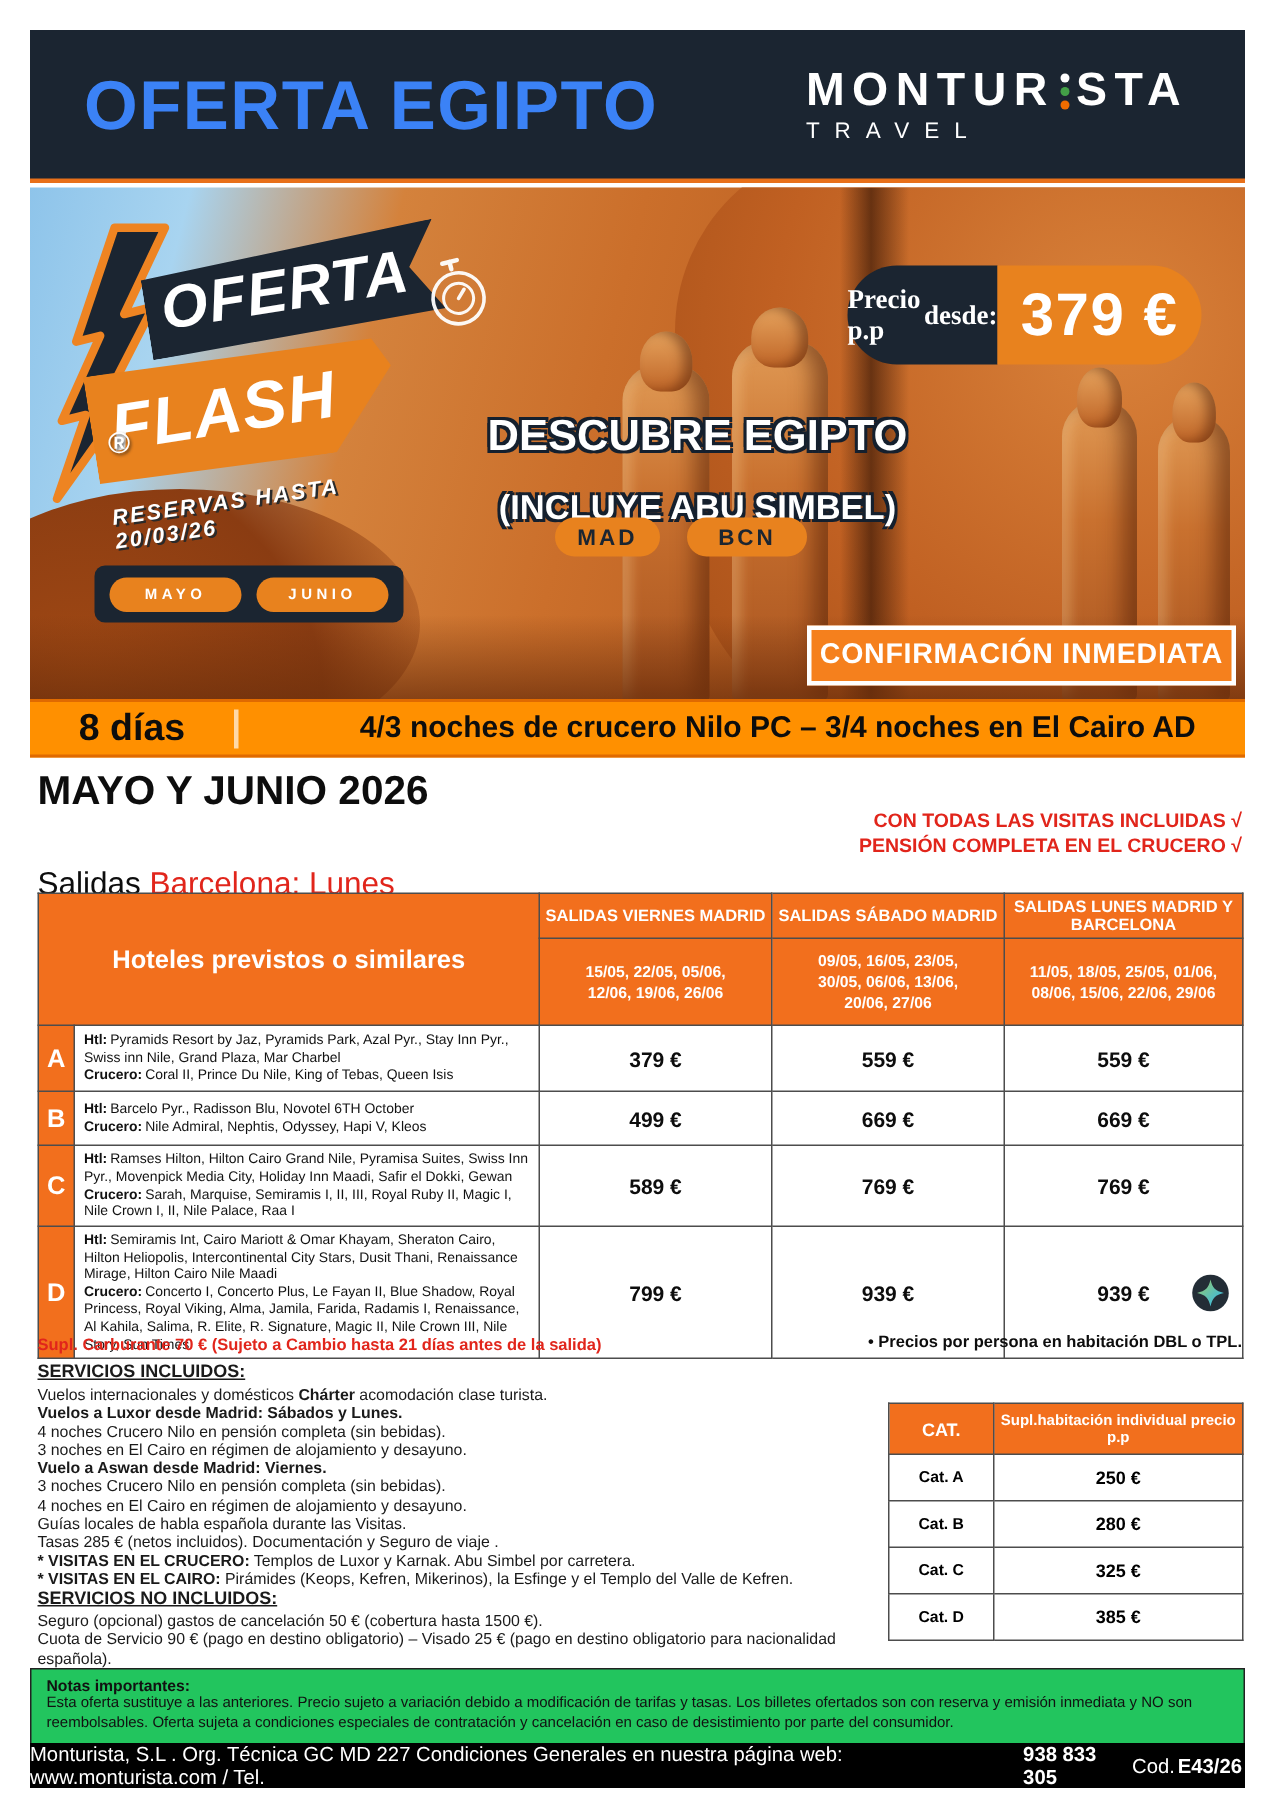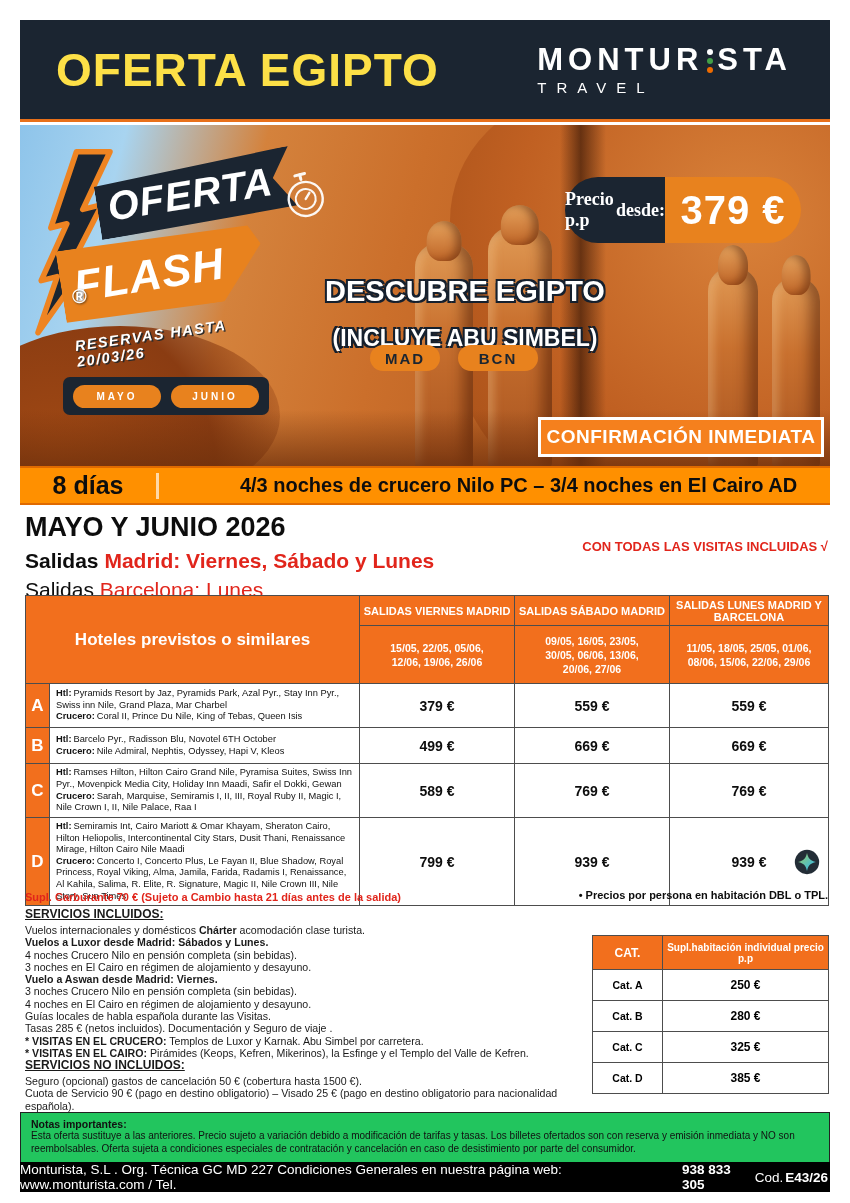--- a/index.html
+++ b/index.html
@@ -4,21 +4,21 @@
 <style>
   * { margin:0; padding:0; box-sizing:border-box; }
   body { background:#ffffff; }
   .page { position:relative; width:850px; height:1203px; background:#ffffff;
           font-family:"Liberation Sans", sans-serif; overflow:hidden; }
 
   
   .topbar { position:absolute; left:20px; top:20px; width:810px; height:102px;
             background:#1b2531; border-bottom:3px solid #e8701a;
             display:flex; align-items:center; justify-content:space-between; }
-  .topbar .title { margin-left:36px; color:#fde047; font-size:46px; font-weight:800; letter-spacing:1px; }
+  .topbar .title { margin-left:36px; color:#3b82f6; font-size:46px; font-weight:800; letter-spacing:1px; }
   .brand { margin-right:38px; color:#ffffff; text-align:center; }
   .brand-row { display:flex; align-items:flex-end; gap:4px; }
   .brand-row .word { font-size:31px; font-weight:700; letter-spacing:5px; line-height:1; }
   .dots { display:flex; flex-direction:column; align-items:center; gap:3px; margin-bottom:2px; }
   .dots i { width:6px; height:6px; border-radius:50%; display:block; }
   .dots .d1 { background:#ffffff; } .dots .d2 { background:#43a047; } .dots .d3 { background:#ef6c00; }
   .brand-sub { font-size:15px; letter-spacing:10px; margin-top:4px; text-align:left; }
 
   
   .hero { position:absolute; left:20px; top:125px; width:810px; height:341px; overflow:hidden;
@@ -222,28 +222,26 @@
     <div class="confirm-box">CONFIRMACIÓN INMEDIATA</div>
   </section>
 
   <div class="duration">
     <div class="days">8 días</div>
     <div class="div"></div>
     <div class="detail">4/3 noches de crucero Nilo PC – 3/4 noches en El Cairo AD</div>
   </div>
 
   <div class="season">MAYO Y JUNIO 2026</div>
-  <div class="salida1">
-    <span>Salidas </span><span class="red">Madrid: Viernes, Sábado y Lunes</span>
-  </div>
   <div class="salida2">
     <span>Salidas </span><span class="red">Barcelona: Lunes</span>
   </div>
   <div class="highlights">
     <div>CON TODAS LAS VISITAS INCLUIDAS √</div>
+    <div>PENSIÓN COMPLETA EN EL CRUCERO √</div>
   </div>
 
   <table class="price">
     <colgroup>
         <col style="width:24px">
         <col style="width:310px">
         <col style="width:155px">
         <col style="width:155px">
         <col style="width:159px">
       </colgroup>

